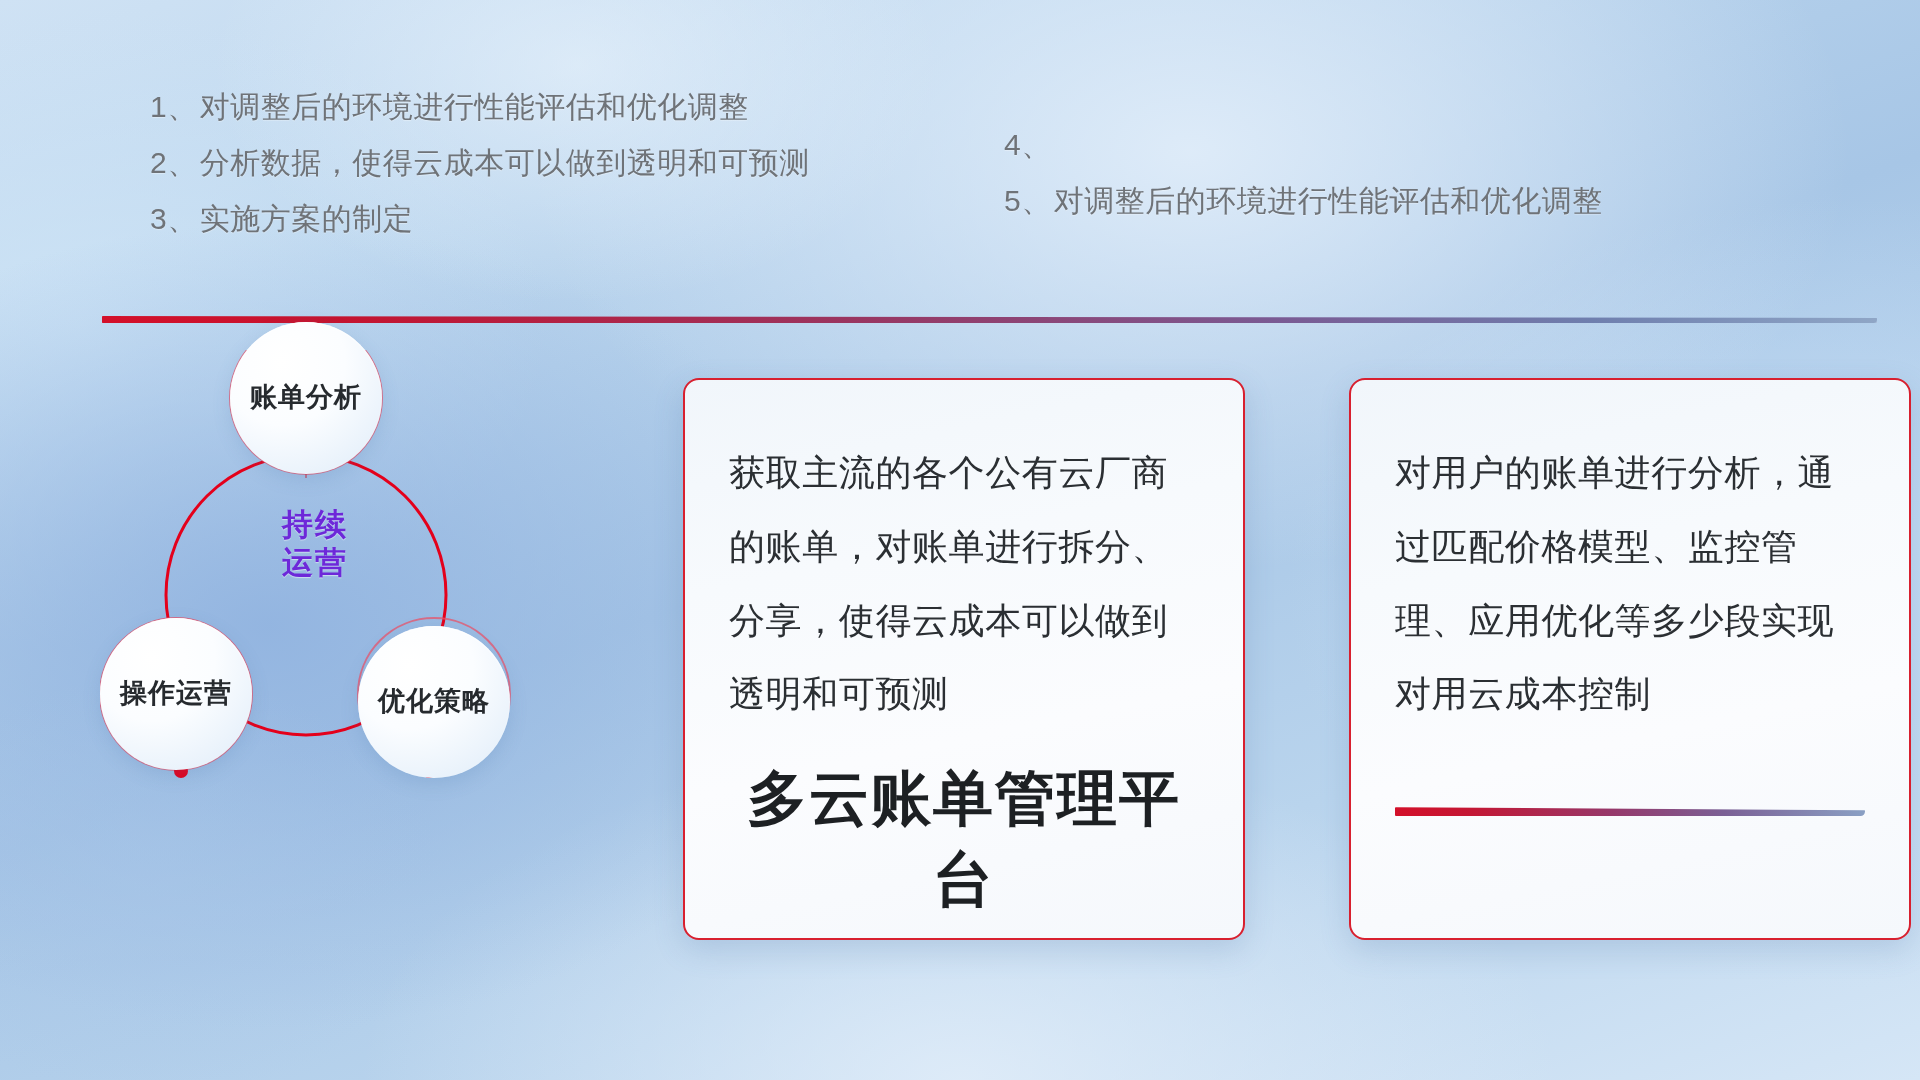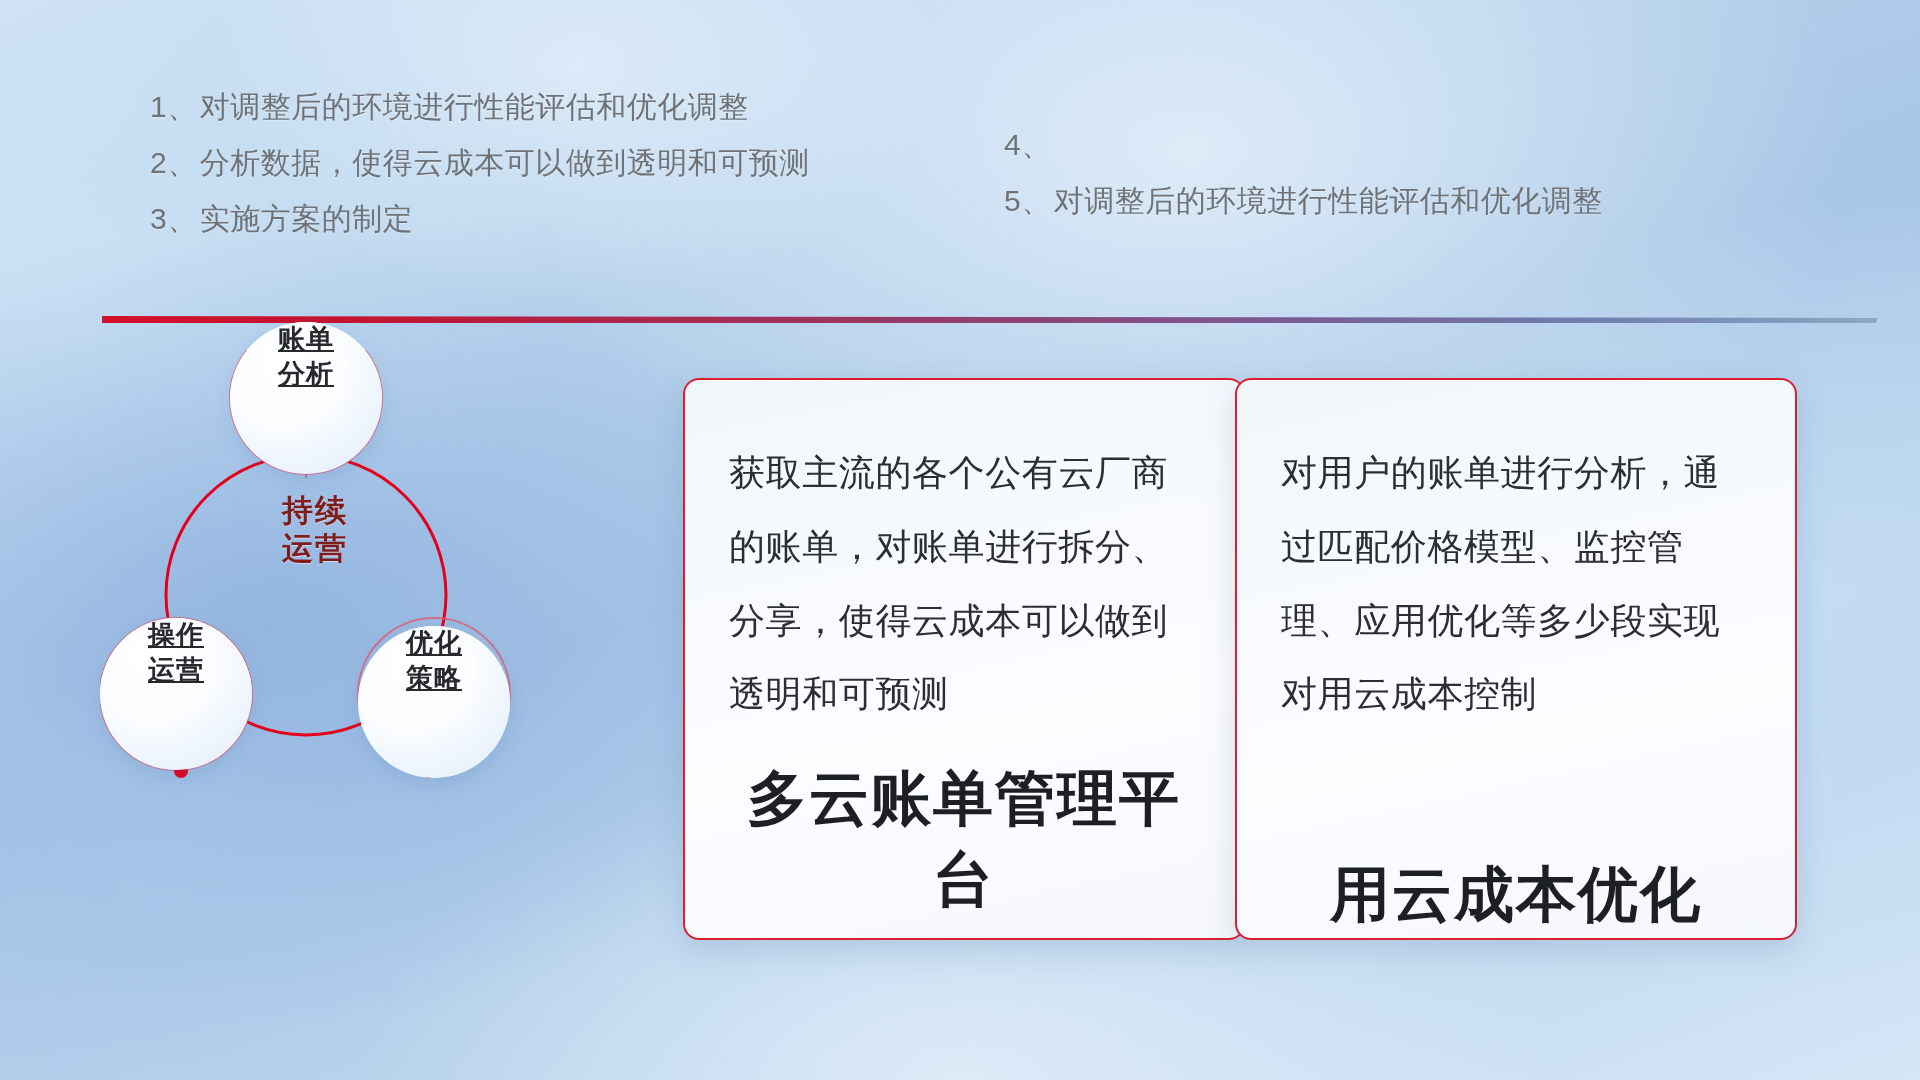--- a/index.html
+++ b/index.html
@@ -56,51 +56,50 @@
   
   .venn { position:absolute; left:100px; top:350px; width:470px; height:500px; }
   .venn svg { position:absolute; left:0; top:0; }
   .bubble {
     position:absolute; border-radius:50%;
     background:
       radial-gradient(circle at 34% 26%, #ffffff 0%, #fbfdff 42%, #e9f2fb 78%, #dfecf8 100%);
     box-shadow:
       0 6px 18px rgba(80,120,170,.18),
       inset 0 1px 2px rgba(255,255,255,.95);
-    display:flex; flex-direction:column;
-    align-items:center; 
+    display:flex; flex-direction:row;
+    align-items:center; justify-content:center;
     color:#262a2e;
     font-size:27px; font-weight:bold;
     line-height:1.30;
     letter-spacing:1px;
-    text-decoration:underline;
   }
   .b-top   { left:130px; top:-28px;  width:152px; height:152px; }
   .b-left  { left:0px;   top:268px;  width:152px; height:152px; }
   .b-right { left:258px; top:276px;  width:152px; height:152px; }
   .center-label {
-    position:absolute; left:155px; top:142px; width:120px;
+    position:absolute; left:155px; top:156px; width:120px;
     text-align:center;
-    color:#7f1d1d; font-weight:bold;
+    color:#6d28d9; font-weight:bold;
     font-size:31px; line-height:1.24; letter-spacing:2px;
     text-shadow:0 1px 1px rgba(255,255,255,.5);
   }
 
   
   .card {
     position:absolute; top:378px; width:562px; height:562px;
     border-radius:16px;
     background:linear-gradient(168deg,#f1f6fb 0%,#f7fafd 32%,#fbfcfe 62%,#f5f8fc 100%);
     border:2px solid #d8202f;
     box-shadow:0 10px 30px rgba(70,110,160,.20);
     padding:56px 44px 0 44px;
     display:flex; flex-direction:column;
   }
   .card-left  { left:683px; }
-  .card-right { left:1235px;gap:48px; }
+  .card-right { left:1349px;gap:48px; }
   .card-body {
     color:#2b2f33;
     font-size:36px;
     line-height:2.05;
     letter-spacing:.6px;
     flex:0 0 auto;
   }
   .card-rule {
     height:9px; width:100%;
     margin-top:28px;
@@ -188,14 +187,13 @@
 
 <div class="card card-left">
   <div class="card-body">获取主流的各个公有云厂商的账单，对账单进行拆分、分享，使得云成本可以做到透明和可预测</div>
   <div class="card-rule"></div>
   <div class="card-title">多云账单管理平台</div>
 </div>
 
 <div class="card card-right">
   <div class="card-body">对用户的账单进行分析，通过匹配价格模型、监控管理、应用优化等多少段实现对用云成本控制</div>
   <div class="card-rule"></div>
-  <div class="card-title">用云成本优化</div>
 </div>
 
 </body></html>

